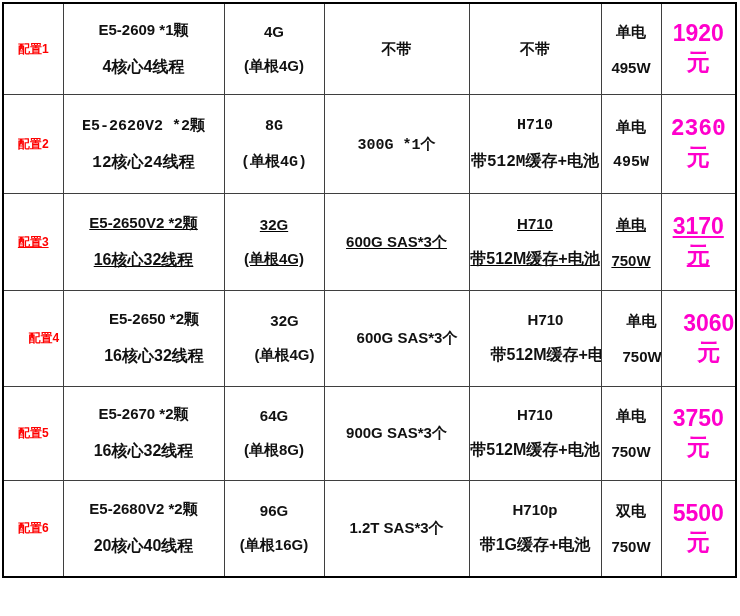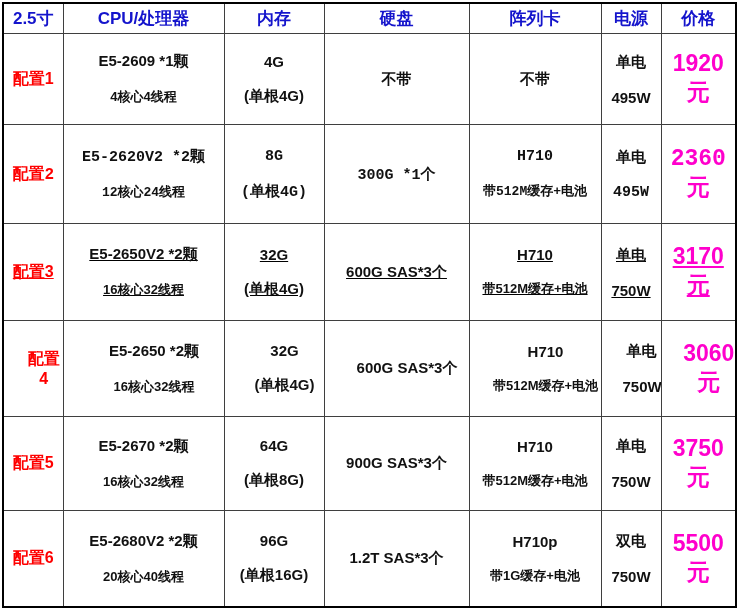--- a/index.html
+++ b/index.html
@@ -30,39 +30,39 @@
     overflow: hidden;
   }
   tr.header-row td {
     height: 29px;
     color: #1414cc;
     font-size: 17px;
     font-weight: 700;
   }
   td.config {
     color: #fe0000;
-    font-size: 16px;
+    font-size: 12px;
     font-weight: 700;
   }
   .two-line {
     display: flex;
     flex-direction: column;
     justify-content: center;
     gap: 17px;
     height: 100%;
   }
   .main {
     color: #111111;
     font-size: 15px;
     font-weight: 700;
     white-space: nowrap;
   }
   .sub {
     color: #111111;
-    font-size: 13px;
+    font-size: 16px;
     font-weight: 700;
     white-space: nowrap;
   }
   .sub:empty { display: none; }
   td.price {
     color: #ff00cc;
     font-size: 23px;
     font-weight: 700;
   }
   
@@ -81,29 +81,20 @@
     <colgroup>
       <col style="width:60px">
       <col style="width:161px">
       <col style="width:100px">
       <col style="width:145px">
       <col style="width:132px">
       <col style="width:60px">
       <col style="width:75px">
     </colgroup>
     <tbody>
-      <tr class="header-row">
-        <td>2.5寸</td>
-        <td>CPU/处理器</td>
-        <td>内存</td>
-        <td>硬盘</td>
-        <td>阵列卡</td>
-        <td>电源</td>
-        <td>价格</td>
-      </tr>
 
       <tr class="r0">
         <td class="config">配置1</td>
         <td>
             <div class="two-line">
               <span class="main">E5-2609 *1颗</span>
               <span class="sub">4核心4线程</span>
             </div>
           </td>
         <td>

